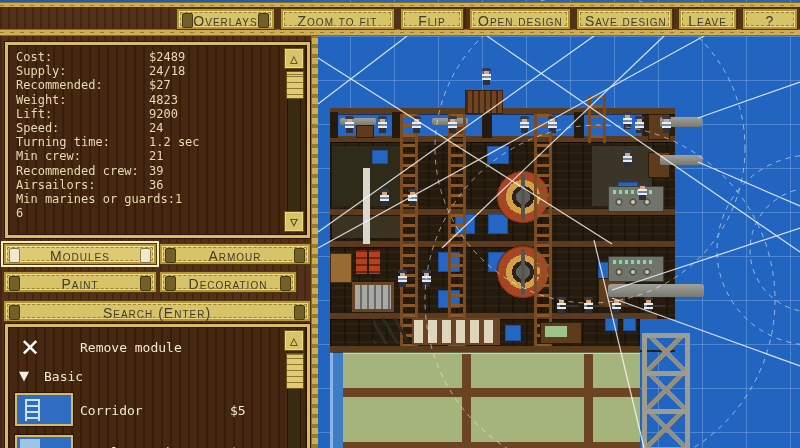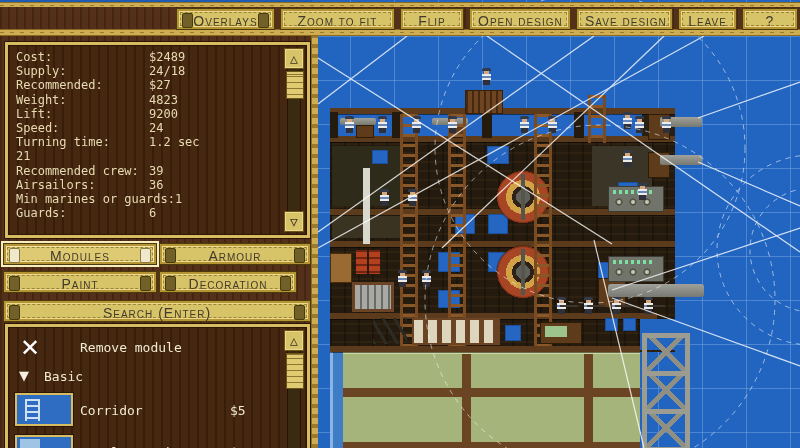--- a/index.html
+++ b/index.html
@@ -398,25 +398,25 @@
 
     <div class="panel" id="stats">
       <div id="statrows" style="margin-right:20px;">
           <div class="statrow"><span class="lab">Cost:</span><span>$2489</span></div>
           <div class="statrow"><span class="lab">Supply:</span><span>24/18</span></div>
           <div class="statrow"><span class="lab">Recommended:</span><span>$27</span></div>
           <div class="statrow"><span class="lab">Weight:</span><span>4823</span></div>
           <div class="statrow"><span class="lab">Lift:</span><span>9200</span></div>
           <div class="statrow"><span class="lab">Speed:</span><span>24</span></div>
           <div class="statrow"><span class="lab">Turning time:</span><span>1.2 sec</span></div>
-          <div class="statrow"><span>21</span></div>
+          <div class="statrow"><span class="lab">Min crew:</span><span>21</span></div>
           <div class="statrow"><span class="lab">Recommended crew:</span><span>39</span></div>
           <div class="statrow"><span class="lab">Airsailors:</span><span>36</span></div>
           <div class="statrow"><span class="lab">Min marines or guards:</span><span>1</span></div>
-          <div class="statrow"><span class="lab">Guards:</span><span>6</span></div>
+          <div class="statrow"><span>6</span></div>
         </div>
       <div class="scroll">
         <div class="track"></div>
         <div class="sbtn" style="top:0;">△</div>
         <div class="sthumb" style="top:23px;height:26px;"></div>
         <div class="sbtn" style="bottom:0;">▽</div>
       </div>
     </div>
 
     <div id="toolbtns">

